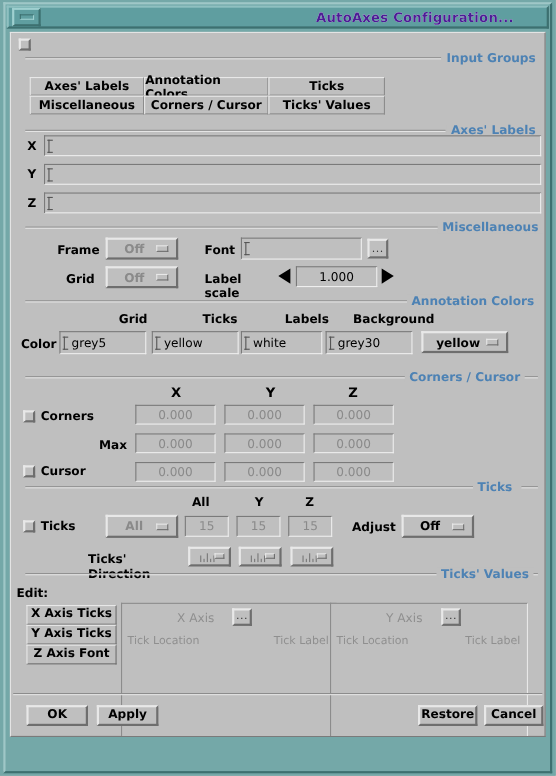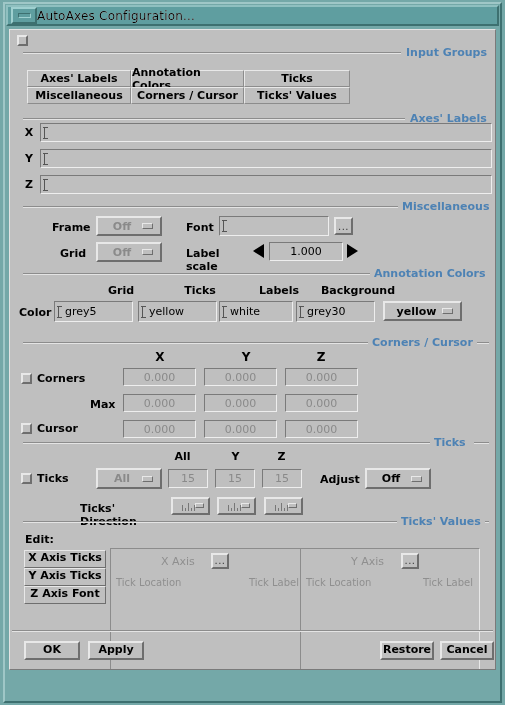--- a/index.html
+++ b/index.html
@@ -24,21 +24,21 @@
   }
   .titlebar{
     position:absolute;left:6px;top:5px;width:493px;height:21px;
     background:#5f9ea0;
     border-top:2px solid #8fc0c0;border-left:2px solid #8fc0c0;
     border-right:2px solid #3d7070;border-bottom:2px solid #3d7070;
     box-sizing:border-box;
     display:flex;align-items:center;
   }
   .title-text{
-    flex:1;text-align:left;color:#000000;font-size:12px;font-weight:normal;
+    flex:1;text-align:right;color:#4c1d95;font-size:12px;font-weight:bold;
     letter-spacing:.2px;
     text-shadow:0 0 0 #fff;
   }
   .min-btn{
     width:26px;height:17px;margin-left:3px;
     background:#5f9ea0;
     border-top:2px solid #9fd0d0;border-left:2px solid #9fd0d0;
     border-right:2px solid #3d7070;border-bottom:2px solid #3d7070;
     box-sizing:border-box;display:flex;align-items:center;justify-content:center;
   }
@@ -420,21 +420,21 @@
         </span>
         <span class="ind" style="right:4px;width:9px;height:5px;"></span>
       </div>
     </div>
 
     <div class="sep" style="left:13px;top:491px;width:374px;"></div>
     <div class="sep" style="left:462px;top:491px;width:17px;"></div>
     <div class="sep-title" style="left:387px;top:486px;">Ticks' Values</div>
 
     <div style="position:absolute;left:0;top:500px;">
-      <div class="lbl" style="position:absolute;left:15px;top:3px;">Edit:</div>
+      <div class="lbl" style="position:absolute;left:5px;top:3px;">Edit:</div>
 
       <div class="btn" style="position:absolute;left:14px;top:20px;width:82px;height:18px;border-width:1px;">
         <span>X Axis Ticks</span>
       </div>
       <div class="btn" style="position:absolute;left:14px;top:38px;width:82px;height:18px;border-width:1px;">
         <span>Y Axis Ticks</span>
       </div>
       <div class="btn" style="position:absolute;left:14px;top:56px;width:82px;height:18px;border-width:1px;">
         <span>Z Axis Font</span>
       </div>

